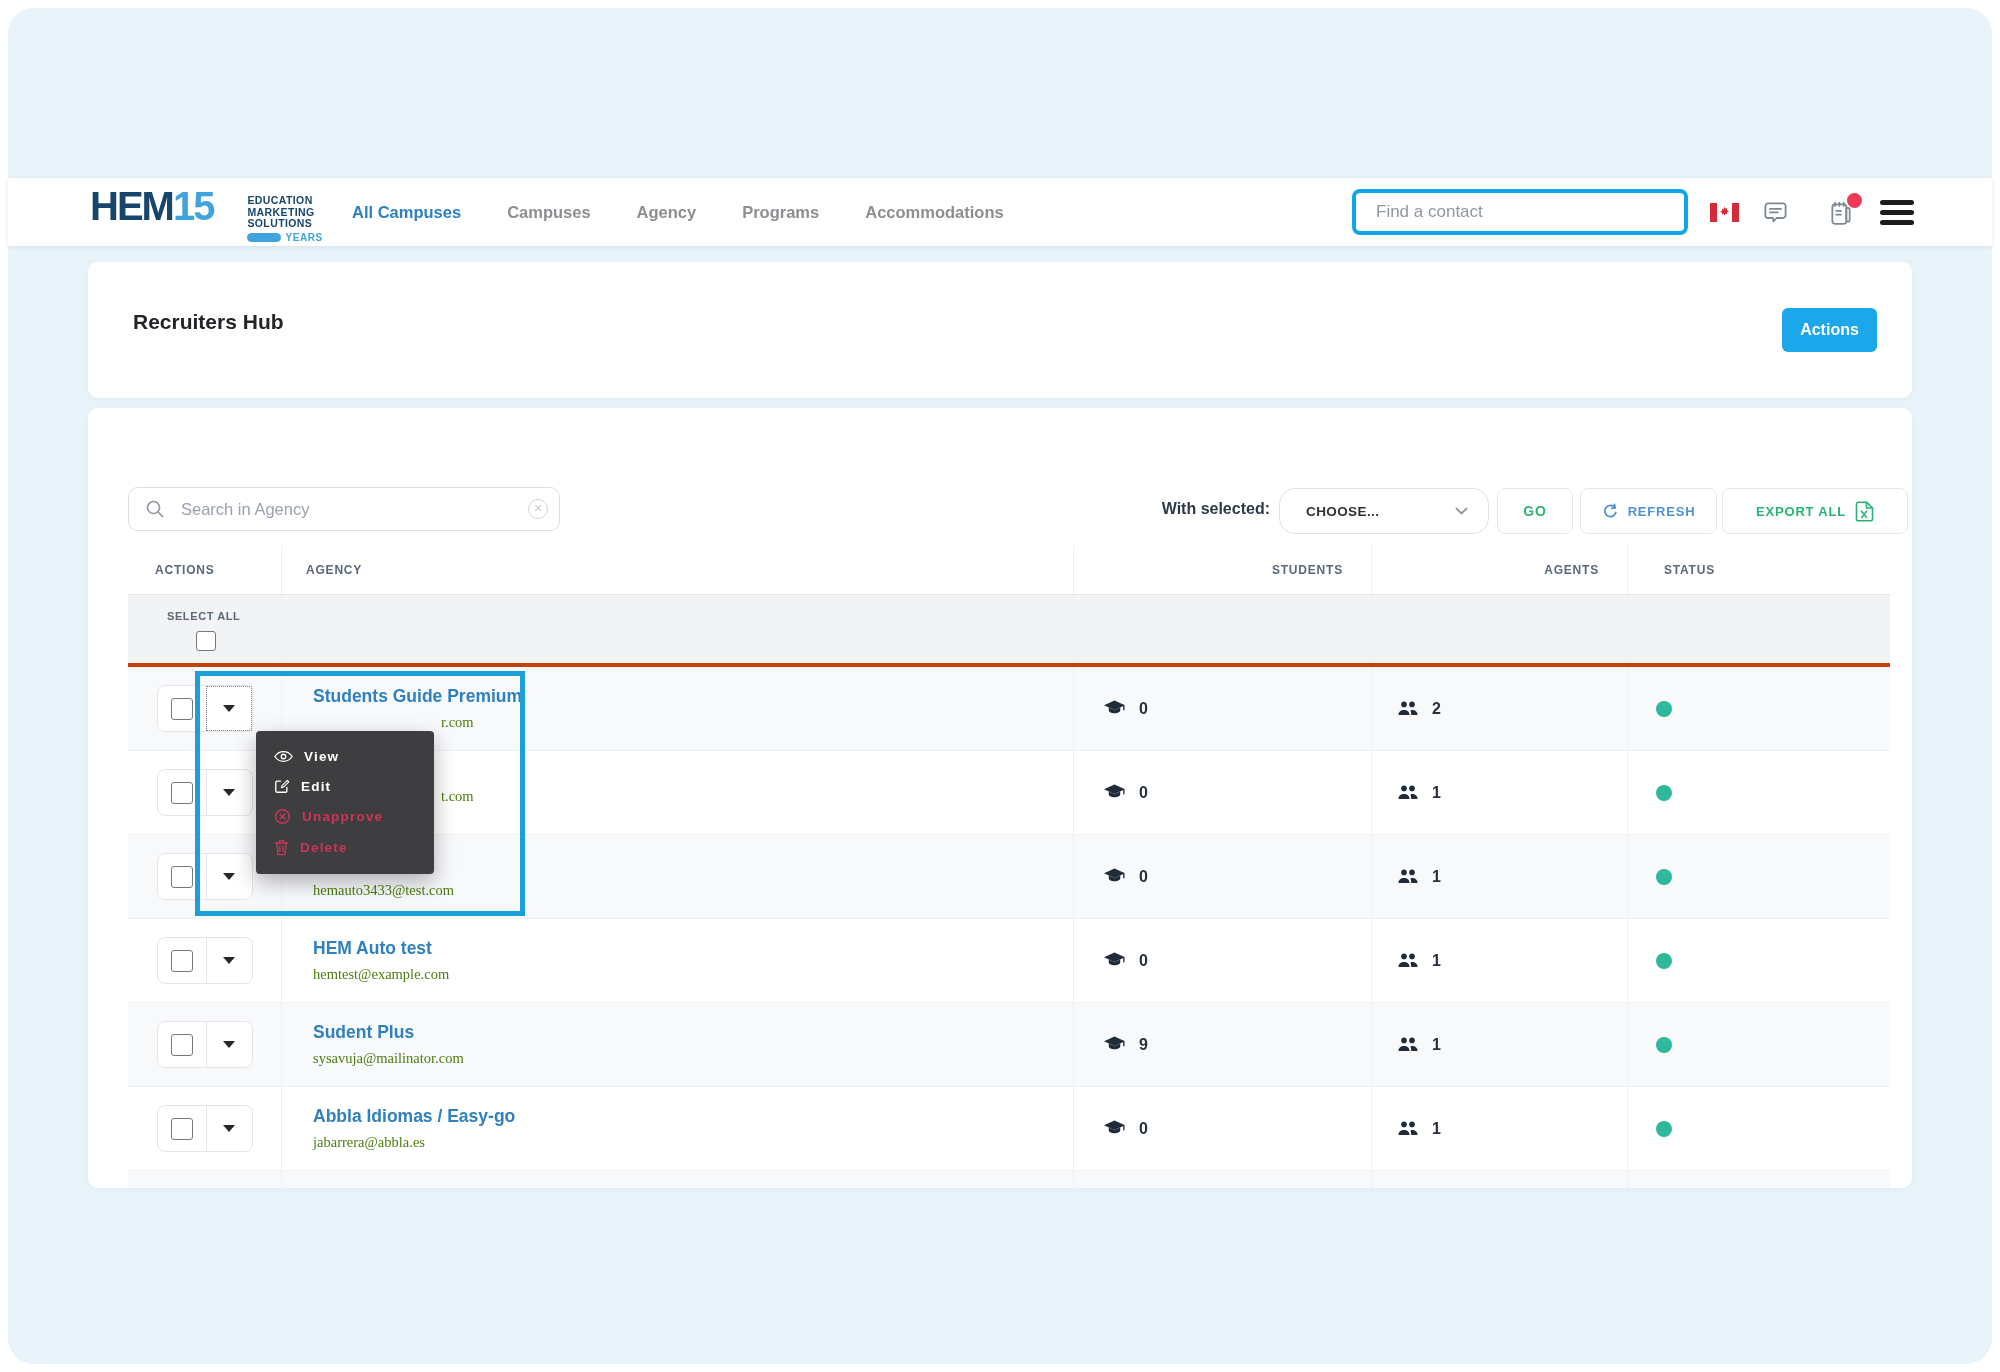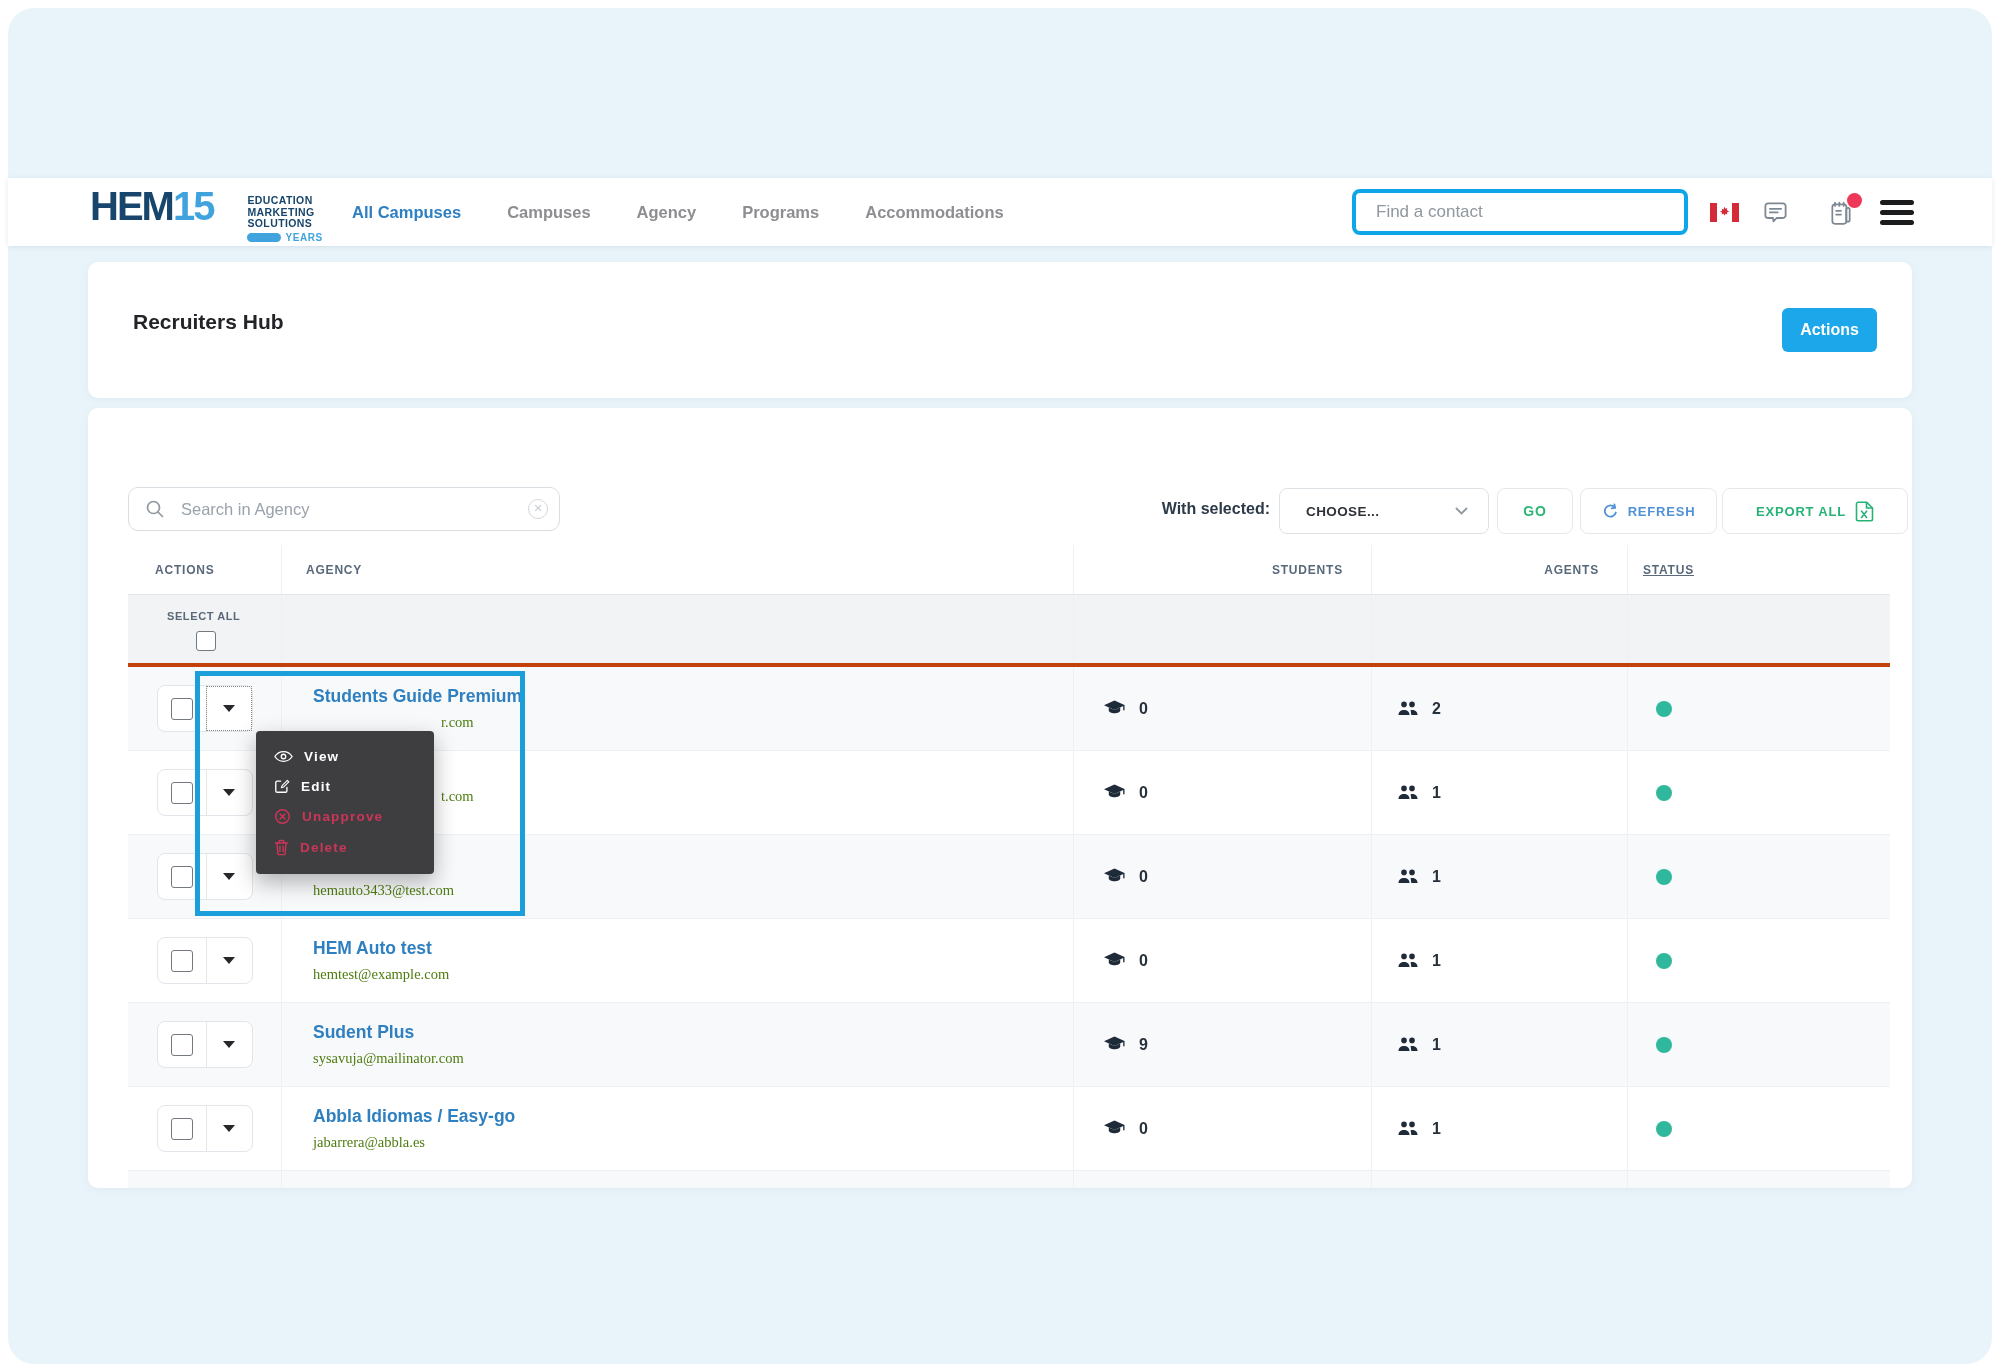--- a/index.html
+++ b/index.html
@@ -54,40 +54,40 @@
   .agency-search { width:100%; height:100%; border:1px solid #d9dee3; border-radius:10px; padding:0 44px 0 52px;
        font-family:Liberation Sans, sans-serif; font-size:16.5px; color:#3a4450; outline:none; background:#fff; }
   .agency-search::placeholder { color:#9aa2ab; }
   .search-glass { position:absolute; left:17px; top:12px; }
   .search-clear { position:absolute; right:12px; top:12px; width:20px; height:20px; border:1.4px solid #d3d8dd;
        border-radius:50%; color:#c6ccd2; font-size:11px; line-height:17px; text-align:center; cursor:pointer; }
 
   .with-selected { position:absolute; left:1052px; top:92px; width:130px; text-align:right;
        font-size:16px; font-weight:700; color:#2c3a49; }
   .choose-select { position:absolute; left:1191px; top:80px; width:210px; height:46px; border:1px solid #dde2e6;
-       border-radius:8px; background:#fff; display:flex; align-items:center; padding:0 20px 0 26px; cursor:pointer; }
+       border-radius:16px; background:#fff; display:flex; align-items:center; padding:0 20px 0 26px; cursor:pointer; }
   .choose-select span { font-size:13.5px; font-weight:700; color:#2f3338; letter-spacing:.4px; flex:1; }
   .tb-btn { position:absolute; top:80px; height:46px; border:1px solid #e4e8eb; border-radius:8px; background:#fff;
        font-family:inherit; font-weight:700; letter-spacing:.8px; cursor:pointer;
        display:flex; align-items:center; justify-content:center; gap:9px; }
   .btn-go { left:1409px; width:76px; color:#2bb673; font-size:14px; }
   .btn-refresh { left:1492px; width:137px; color:#5191d6; font-size:13px; }
   .btn-export { left:1634px; width:186px; color:#27b376; font-size:13px; }
 
   
   .table { position:absolute; left:40px; top:137px; width:1762px; }
   .grid { display:grid; grid-template-columns:153px 792px 298px 256px 263px; }
   .grid > div + div { border-left:1px solid #eef1f4; }
 
   .thead { height:50px; border-bottom:1px solid #e3e7ea; }
   .thead div { display:flex; align-items:center; font-size:12px; font-weight:700; color:#59687a; letter-spacing:.8px; }
   .th-actions { padding-left:27px; }
   .th-agency { padding-left:24px; }
   .th-students, .th-agents { justify-content:flex-end; padding-right:28px; }
-  .th-status { padding-left:15px;text-decoration:underline; }
+  .th-status { padding-left:36px; }
 
   .selrow { height:72px; background:#f1f3f5; border-bottom:4px solid #c2410c; }
   .selrow .sa-cell { position:relative; }
   .sa-label { position:absolute; left:39px; top:15px; font-size:11px; font-weight:700; color:#5a6878; letter-spacing:.6px; }
   .sa-check { position:absolute; left:68px; top:36px; width:20px; height:20px; border:1.5px solid #74797f;
               border-radius:3px; background:#fff; cursor:pointer; }
 
   .trow { height:84px; border-bottom:1px solid #eef1f4; background:#fff; }
   .rows .trow:nth-child(odd) { background:#f8f9fb; }
 

